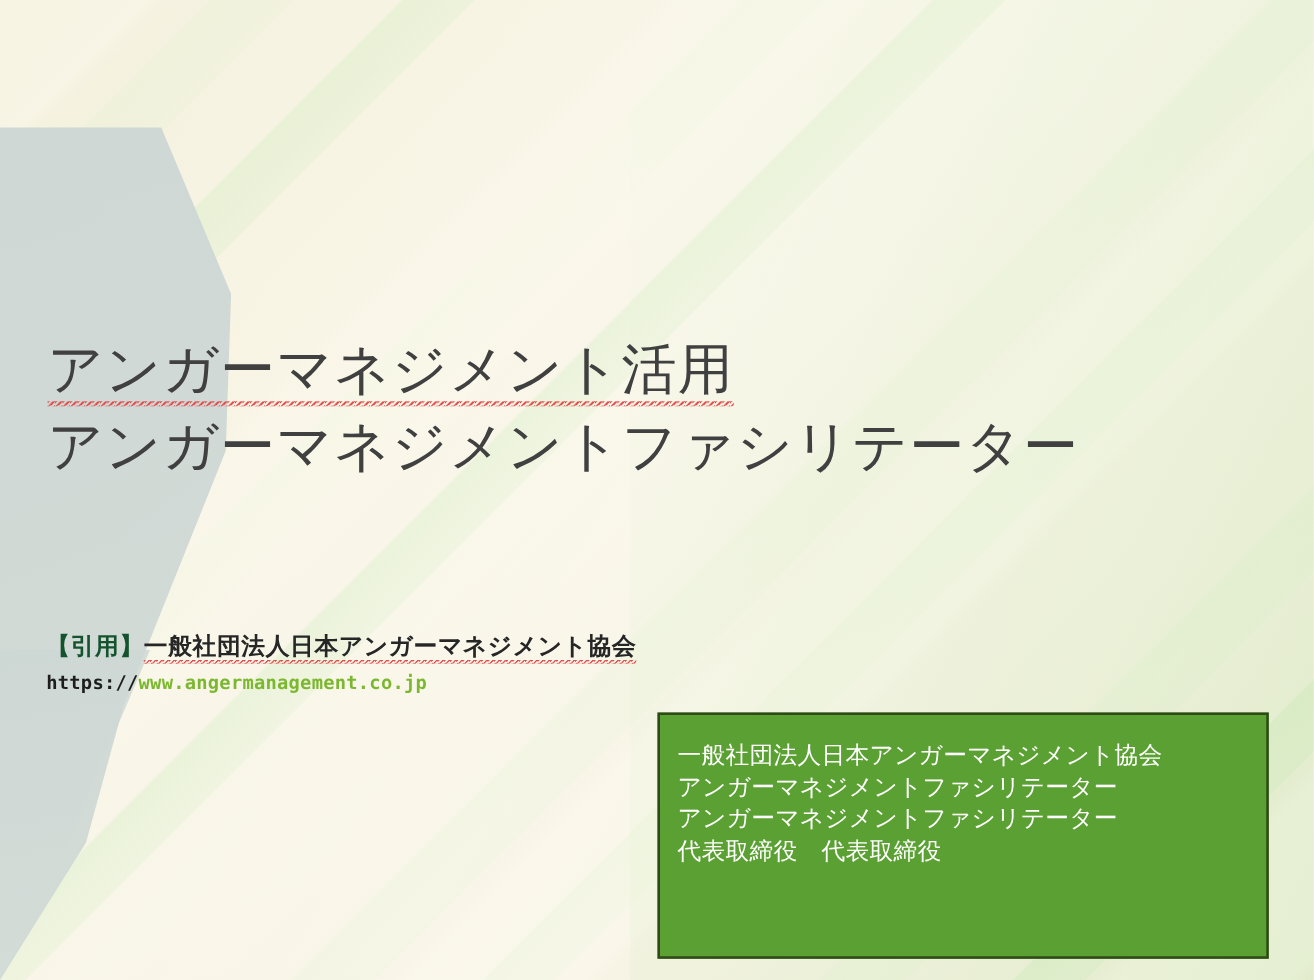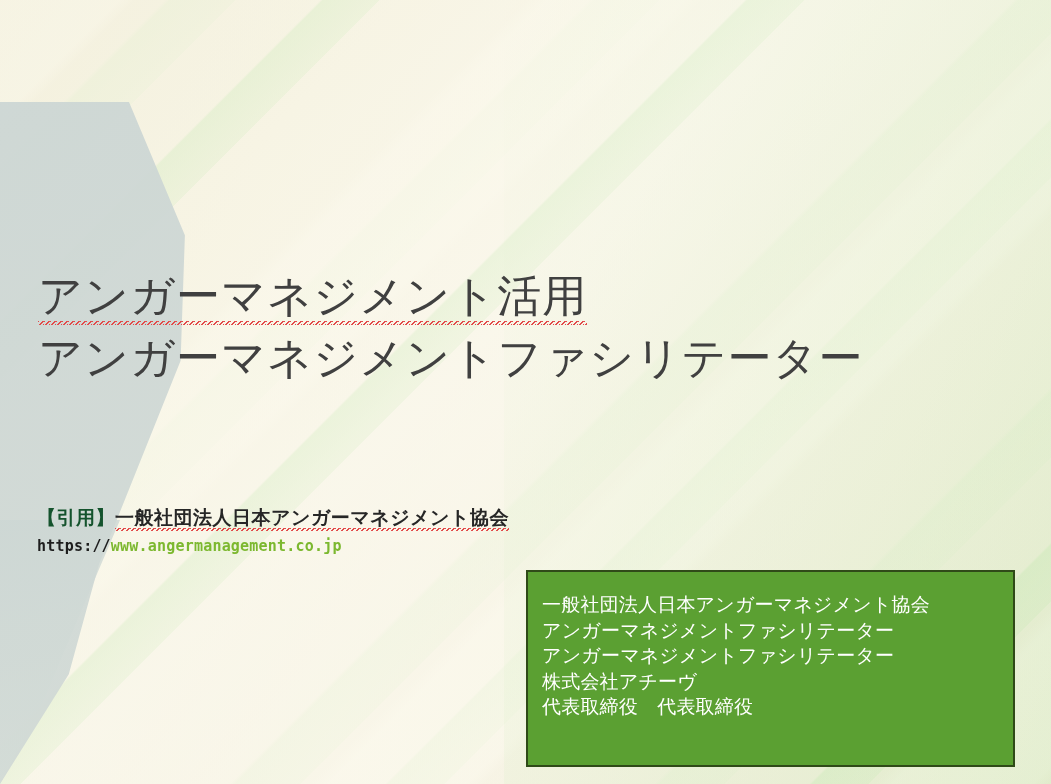--- a/index.html
+++ b/index.html
@@ -213,17 +213,16 @@
 
   <div class="cite-block">
     <div class="cite-line"><span class="cite-mark">【引用】</span><span class="cite-body">一般社団法人日本アンガーマネジメント協会</span></div>
     <div class="url-line"><span>https://</span><span class="url-link">www.angermanagement.co.jp</span></div>
   </div>
 
   <div class="green-box">
     <div class="green-line">一般社団法人日本アンガーマネジメント協会</div>
     <div class="green-line">アンガーマネジメントファシリテーター</div>
     <div class="green-line">アンガーマネジメントファシリテーター</div>
-    <div class="green-line">株式会社アチーヴ</div>
     <div class="green-line">代表取締役　代表取締役</div>
   </div>
 
 </div>
 
 </body></html>

